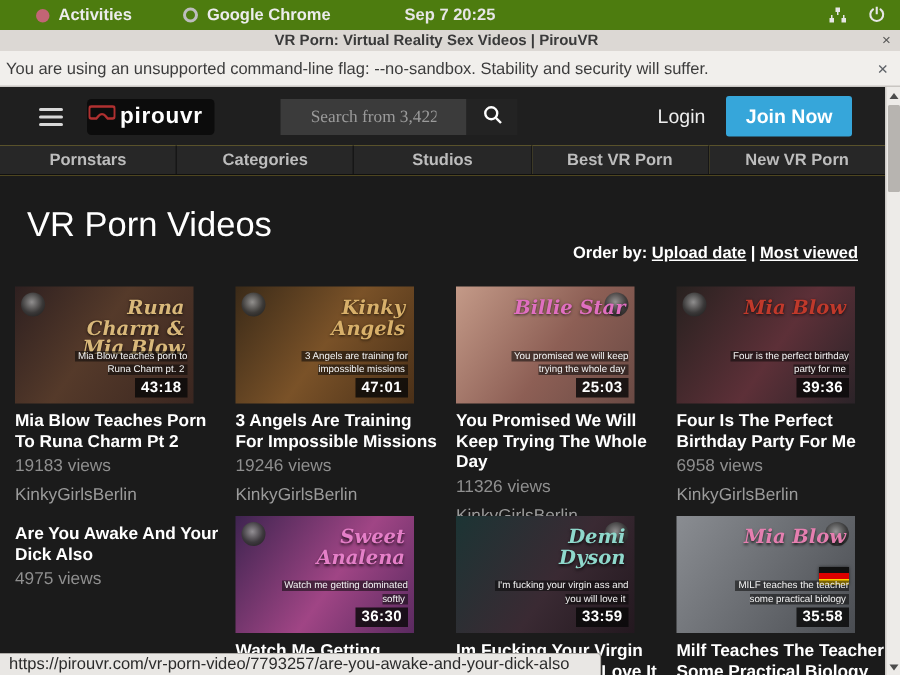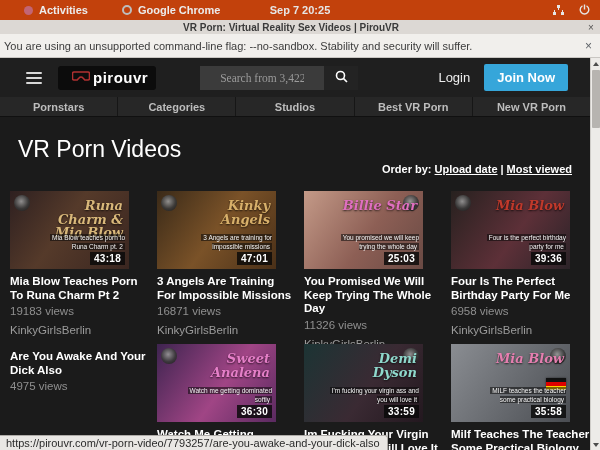--- a/index.html
+++ b/index.html
@@ -1,21 +1,21 @@
 <!DOCTYPE html>
 <html><head>
 <meta charset="utf-8">
 <style>
   * { margin:0; padding:0; box-sizing:border-box; }
   html,body { width:600px; height:450px; overflow:hidden; background:#000;
     font-family:"Liberation Sans","DejaVu Sans",sans-serif; }
   .screen { position:relative; width:600px; height:450px; overflow:hidden; background:#1b1b1b; }
 
   
-  .gnome-bar { position:absolute; top:0; left:0; right:0; height:20px; background:#c2410c;
+  .gnome-bar { position:absolute; top:0; left:0; right:0; height:20px; background:#4d7c0f;
     display:flex; align-items:center; color:#e6e6e6; font-size:11px; padding:0 10px; z-index:50; }
   .gnome-left { display:flex; align-items:center; gap:6px; }
   .activities-dot { width:9px; height:9px; border-radius:50%; background:#c26575; margin-left:14px; }
   .gnome-item { font-weight:bold; color:#ececec; }
   .chrome-dot { width:10px; height:10px; border-radius:50%; border:2px solid #bdbdbd; margin-left:28px; }
   .gnome-clock { position:absolute; left:0; right:0; text-align:center; font-weight:bold; pointer-events:none; }
   .gnome-right { margin-left:auto; display:flex; align-items:center; gap:14px; z-index:2; }
   .gnome-right svg { display:block; }
 
   
@@ -30,21 +30,21 @@
     border-bottom:1px solid #c9c6c2; display:flex; align-items:center; padding:0 4px;
     font-size:11px; color:#3c3c3c; z-index:48; }
   .infobar-close { margin-left:auto; color:#5f6368; font-size:12px; padding:0 4px; }
 
   
   .page { position:absolute; top:58px; left:0; right:10px; bottom:0; background:#1b1b1b; overflow:hidden; }
 
   .site-header { height:39px; background:#1f1f1f; display:flex; align-items:center; padding:0 14px 0 26px; }
   .hamburger { width:16px; display:flex; flex-direction:column; gap:3px; margin-right:16px; }
   .hamburger span { display:block; height:2px; background:#d8d8d8; border-radius:1px; }
-  .logo-box { background:#0c0c0c; border-radius:3px; padding:3px 8px 3px 14px; display:flex; align-items:center; gap:3px; }
+  .logo-box { background:#0c0c0c; border-radius:3px; padding:3px 8px 3px 1px; display:flex; align-items:center; gap:3px; }
   .logo-text { color:#fff; font-weight:bold; font-size:15px; letter-spacing:.5px; }
   .search-wrap { display:flex; margin-left:44px; }
   .search-input { width:124px; height:24px; background:#3b3b3b; border:none; color:#cfcfcf;
     font-size:11.5px; padding:0 20px; outline:none; font-family:Liberation Serif, serif; }
   .search-input::placeholder { color:#9b9b9b; }
   .search-btn { width:34px; height:24px; background:#232323; border:none; display:flex;
     align-items:center; justify-content:center; }
   .login-link { margin-left:auto; color:#ededed; font-size:13px; }
   .join-btn { border:none; color:#fff; font-size:13px; font-weight:bold; padding:6px 13px;
     border-radius:2px; margin-left:14px; margin-right:8px; }
@@ -86,21 +86,21 @@
     border-left:1px solid #cfccc8; z-index:40; display:flex; flex-direction:column; }
   .sb-arrow { height:11px; display:flex; align-items:center; justify-content:center; }
   .sb-arrow .tri-up { width:0; height:0; border-left:3px solid transparent; border-right:3px solid transparent; border-bottom:4px solid #4c4c4c; }
   .sb-arrow .tri-down { width:0; height:0; border-left:3px solid transparent; border-right:3px solid transparent; border-top:4px solid #4c4c4c; }
   .sb-thumb { width:8px; margin:1px auto; height:58px; background:#b7b4b0; border-radius:1px; }
   .sb-track { flex:1; }
 
   
   .status-bar { position:absolute; left:0; bottom:0; height:15px; max-width:462px; background:#e9e7e4;
     border:1px solid #aeaba7; border-left:none; border-bottom:none; border-top-right-radius:3px;
-    display:flex; align-items:center; padding:0 7px 0 6px; z-index:60; }
+    display:flex; align-items:center; padding:0 20px 0 6px; z-index:60; }
   .status-url { font-size:11px; color:#2b2b2b; white-space:nowrap; }
 </style>
 </head>
 <body>
 
 <div class="screen">
 
   <div class="gnome-bar">
     <div class="gnome-left">
       <span class="activities-dot"></span>
@@ -202,21 +202,21 @@
 
     <div class="card">
       <div class="thumb" style="background: linear-gradient(125deg, rgb(58, 42, 24) 0%, rgb(122, 82, 40) 50%, rgb(74, 48, 24) 100%);">
         <span class="studio-logo"></span>
         <span class="overlay-name" style="color: rgb(216, 176, 106);">Kinky Angels</span>
 
         <span class="thumb-caption"><span>3 Angels are training for impossible missions</span></span>
         <span class="duration">47:01</span>
       </div>
       <div class="card-title">3 Angels Are Training For Impossible Missions</div>
-      <div class="card-views">16871 views</div>
+      <div class="card-views">19246 views</div>
       <div class="card-studio">KinkyGirlsBerlin</div>
     </div>
 
     <div class="card">
       <div class="thumb" style="background: linear-gradient(125deg, rgb(196, 154, 136) 0%, rgb(141, 95, 85) 55%, rgb(106, 74, 68) 100%);">
         <span class="studio-logo right"></span>
         <span class="overlay-name" style="color: rgb(224, 111, 192); margin-left: 32px;">Billie Star</span>
 
         <span class="thumb-caption"><span>You promised we will keep trying the whole day</span></span>
         <span class="duration">25:03</span>

